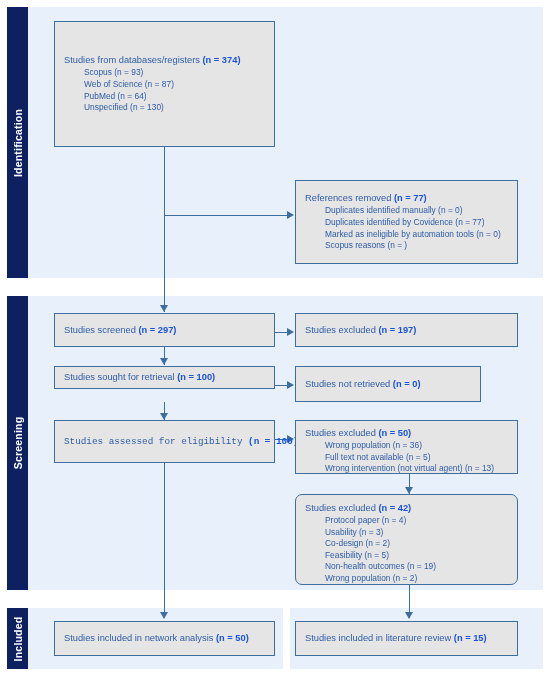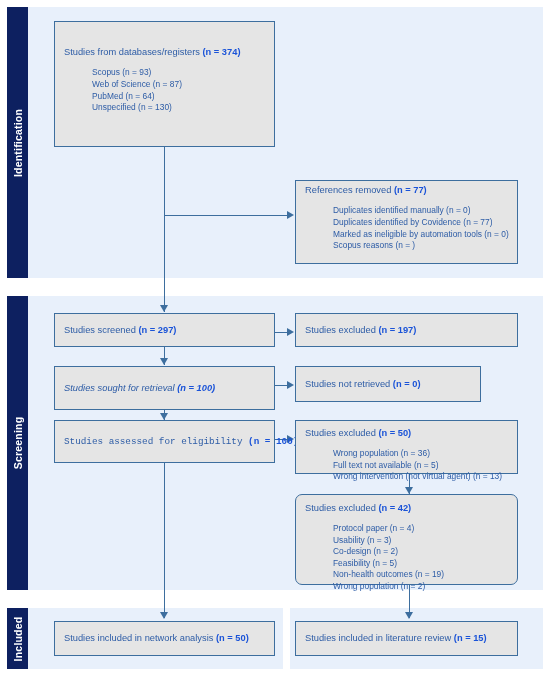--- a/index.html
+++ b/index.html
@@ -66,21 +66,21 @@
     color: #2d5ca6;
     font-size: 9.3px;
     line-height: 13px;
     white-space: nowrap;
   }
   .box-title b {
     color: #1a53d8;
     font-weight: bold;
   }
   .sub-list {
-    margin: 8px;
+    margin: 0;
     padding: 0;
     list-style: none;
   }
   .sub-list li {
     color: #2d5ca6;
     font-size: 8.4px;
     line-height: 11.6px;
     padding-left: 20px;
     white-space: nowrap;
   }
@@ -187,21 +187,21 @@
       <span>Studies screened </span><b>(n = 297)</b>
     </div>
   </div>
 
   <div class="box" style="left:295px; top:313px; width:223px; height:34px;">
     <div class="box-title">
       <span>Studies excluded </span><b>(n = 197)</b>
     </div>
   </div>
 
-  <div class="box" style="left:54px; top:366px; width:221px; height:44px;font-style:italic;">
+  <div class="box" style="left:54px; top:366px; width:221px; height:23px;">
     <div class="box-title">
       <span>Studies sought for retrieval </span><b>(n = 100)</b>
     </div>
   </div>
 
   <div class="box" style="left:295px; top:366px; width:186px; height:36px;">
     <div class="box-title">
       <span>Studies not retrieved </span><b>(n = 0)</b>
     </div>
   </div>

